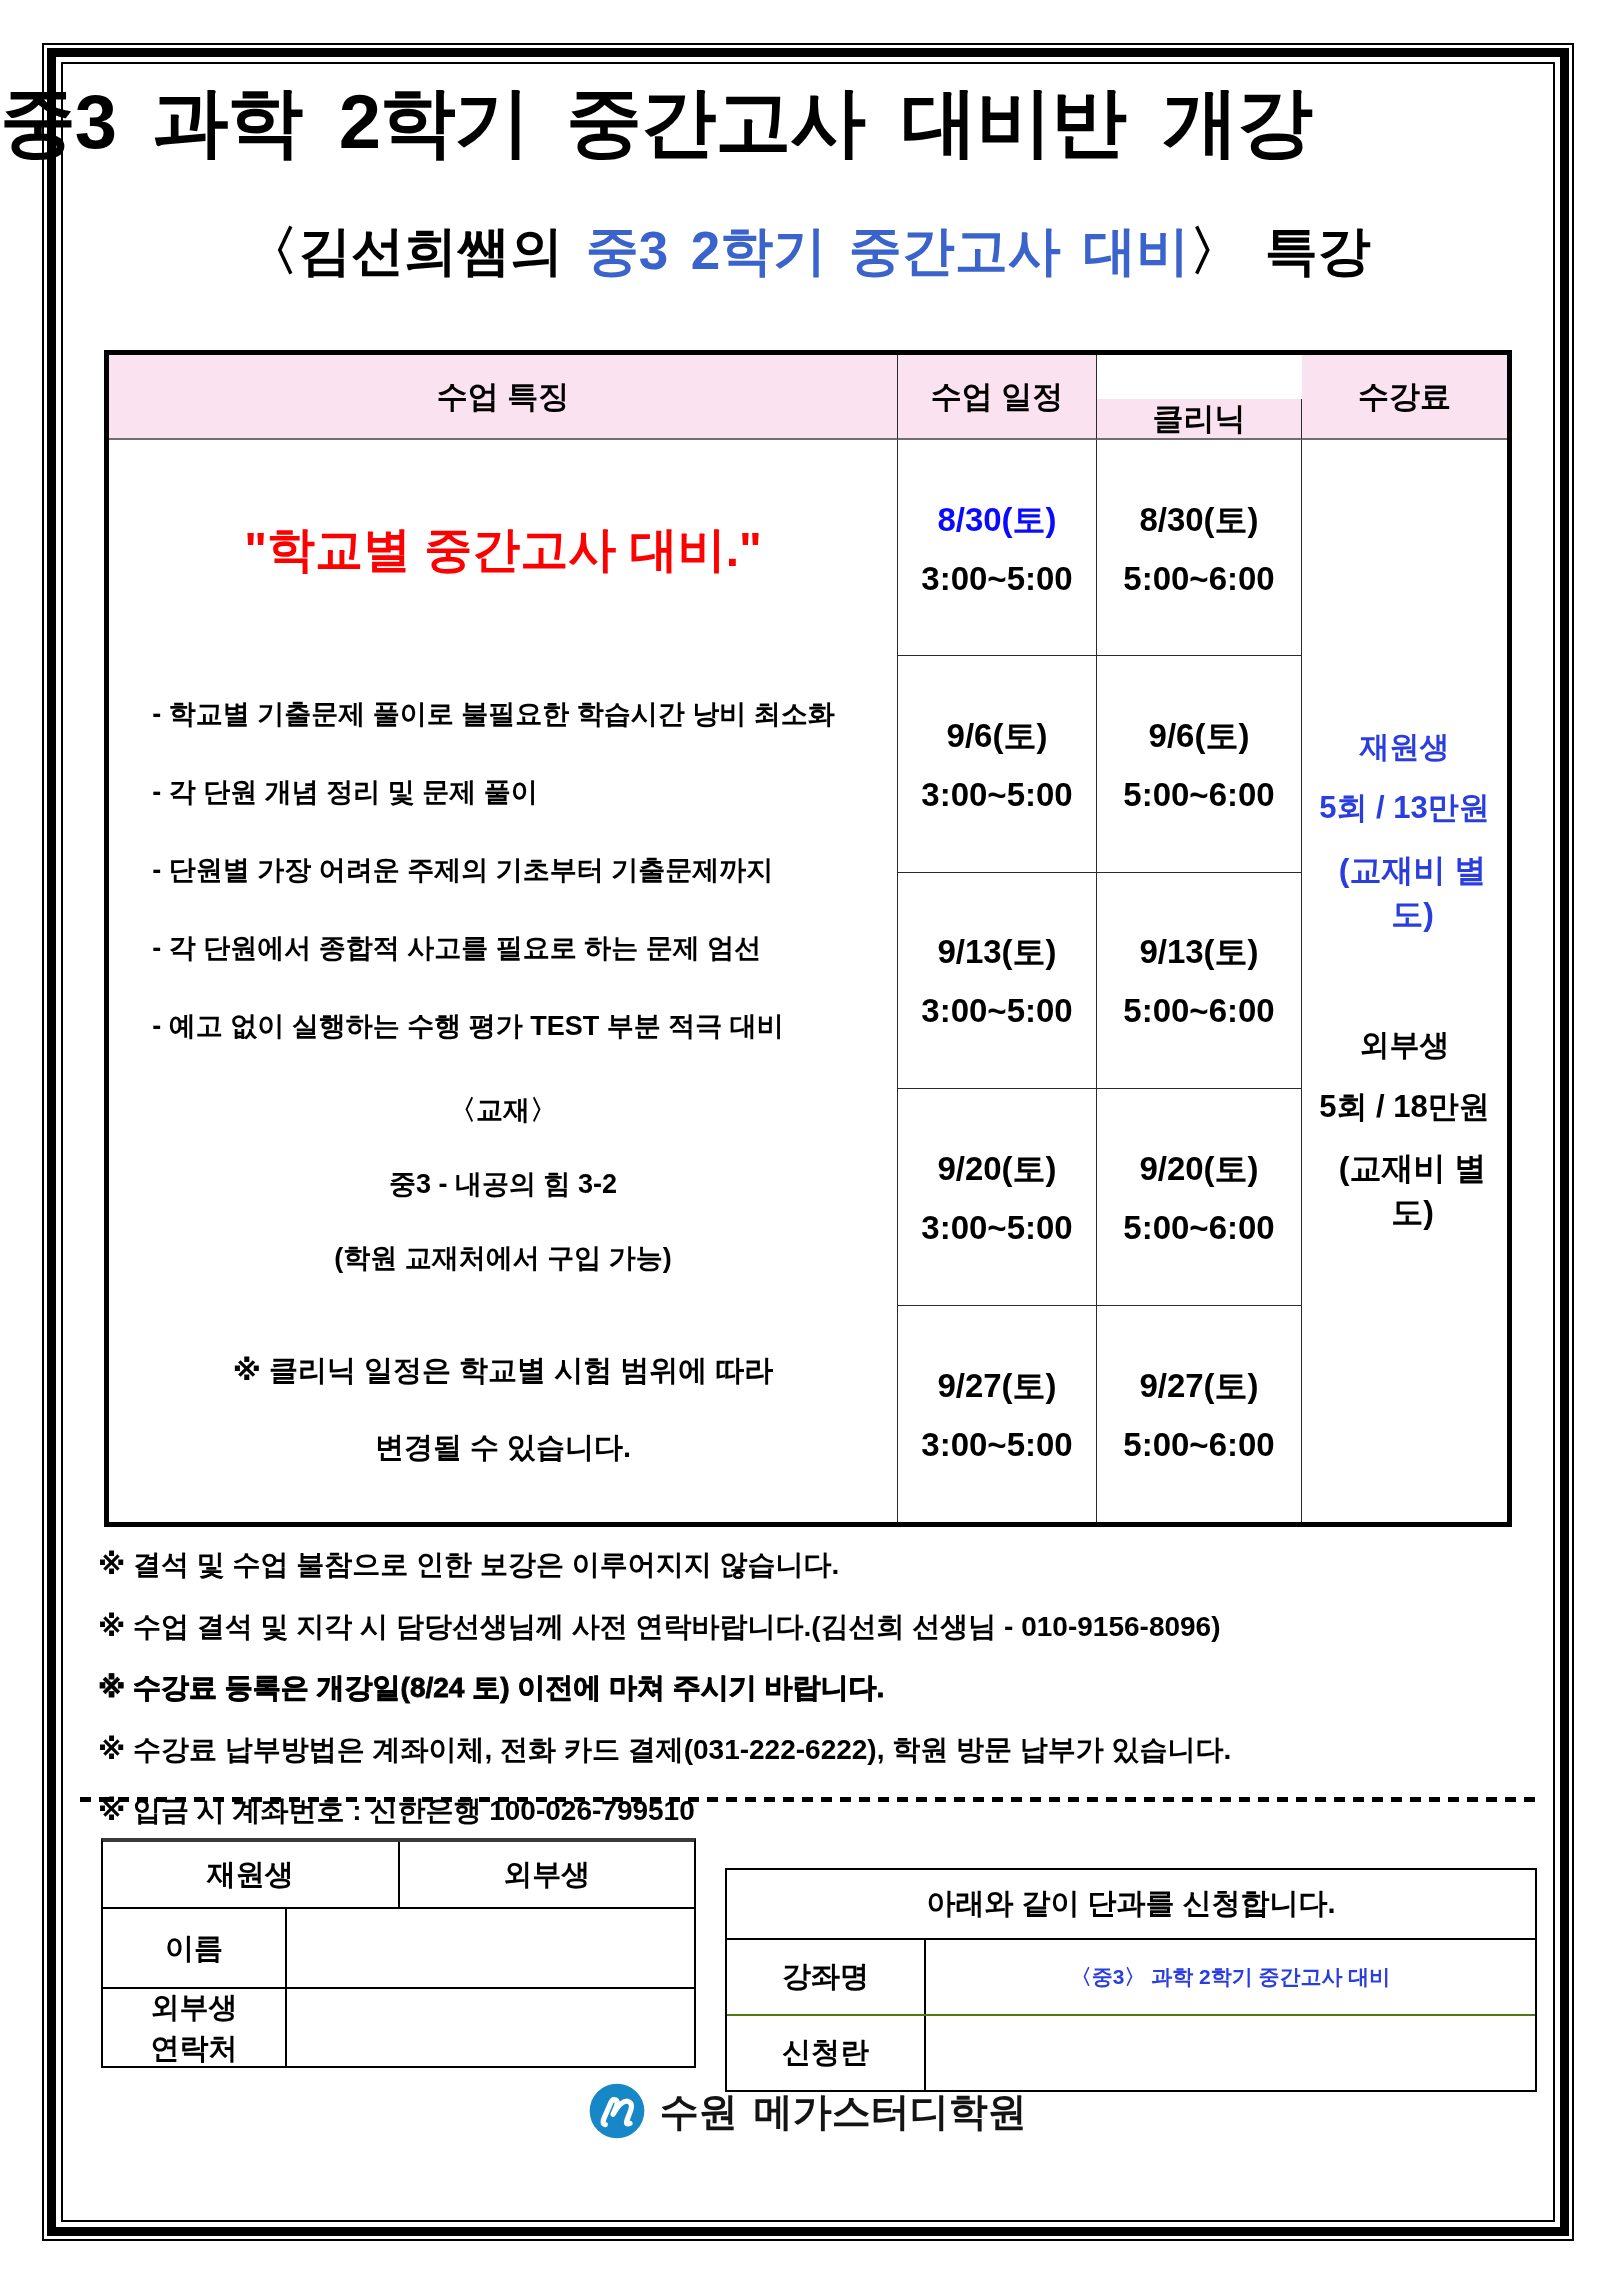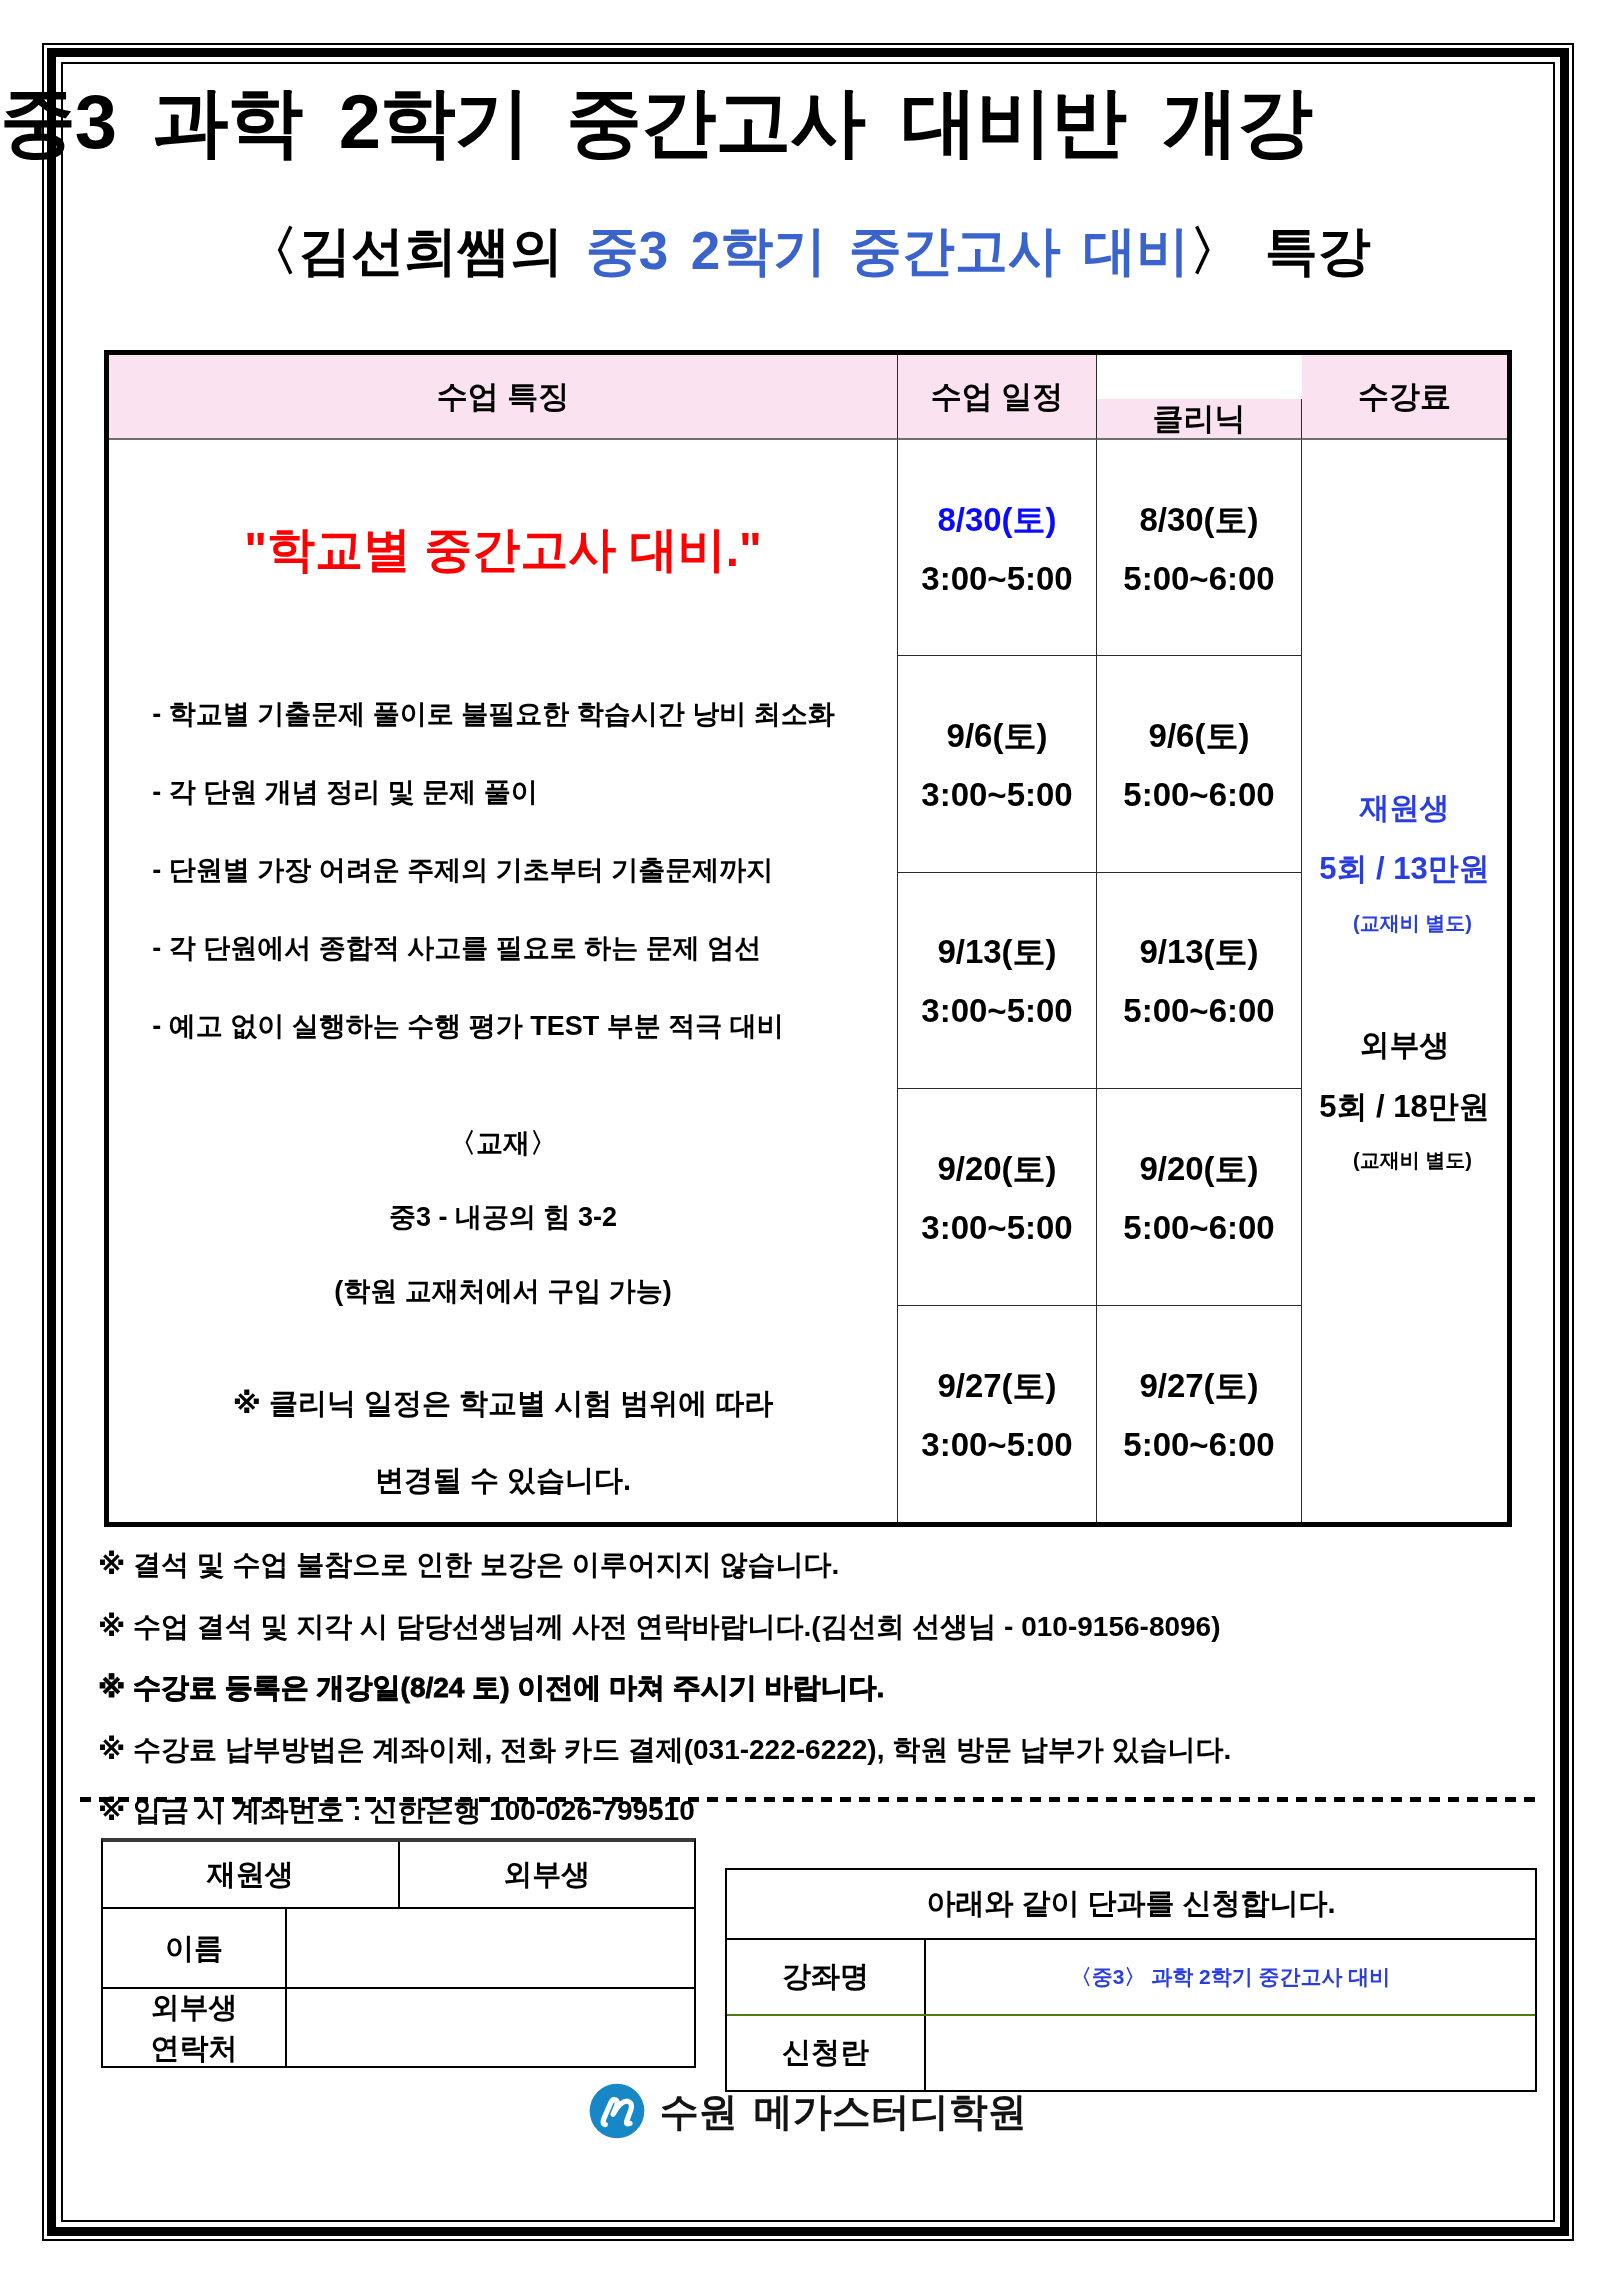--- a/index.html
+++ b/index.html
@@ -26,34 +26,34 @@
   .cell{border-right:1.3px solid #2b2b2b;border-bottom:1.3px solid #2b2b2b;
     display:flex;align-items:center;justify-content:center;box-sizing:border-box;text-align:center;}
   .th{background:#fbe2f1;font-size:31px;font-weight:800;border-bottom:2px solid #6f6f6f;}
   .no-rb{border-right:none;}
   .no-bb{border-bottom:none;}
   
   .features{grid-column:1;grid-row:2/7;flex-direction:column;justify-content:flex-start;
     padding:78px 29px 33px;border-bottom:none;}
   .headline{color:#ff0000;font-size:48px;font-weight:900;margin-bottom:114px;}
   .bullets{align-self:stretch;display:flex;flex-direction:column;gap:42px;
-    font-size:27px;text-align:left;padding:0 14.3px;margin-bottom:81px;}
+    font-size:27px;text-align:left;padding:0 14.3px;margin-bottom:48px;}
   .textbook{display:flex;flex-direction:column;gap:38px;font-size:27px;margin-bottom:75px;}
   .clinic-note{display:flex;flex-direction:column;gap:37px;font-size:29px;}
   
   .sched{flex-direction:column;gap:17px;font-size:33px;}
   .sched .d{font-weight:800;}
   .blue-date{color:#0a0aff;}
   
   .fee{grid-column:4;grid-row:2/7;flex-direction:column;gap:88px;border-right:none;border-bottom:none;}
   .fee-block{display:flex;flex-direction:column;gap:19.6px;align-items:center;}
   .fee-enrolled{color:#2a3ee0;}
   .fee .nm{font-size:30px;}
   .fee .pr{font-size:31px;}
-  .fee .sub{font-size:20px;margin-left:16px;}
+  .fee .sub{font-size:32px;margin-left:16px;}
   
   .notes{position:absolute;left:98px;top:1546px;display:flex;flex-direction:column;gap:23.5px;
     font-size:28px;text-align:left;}
   .note-strong{font-weight:900;-webkit-text-stroke:0.8px #000;}
   
   .dashes{position:absolute;left:80px;top:1797px;width:1460px;height:4.6px;
     background:repeating-linear-gradient(90deg,#000 0 11px,transparent 11px 19px);}
   
   .form-left{position:absolute;left:101px;top:1838px;width:595px;box-sizing:border-box;
     border:2px solid #000;border-top:4.6px solid #3a3a3a;background:#fff;}

